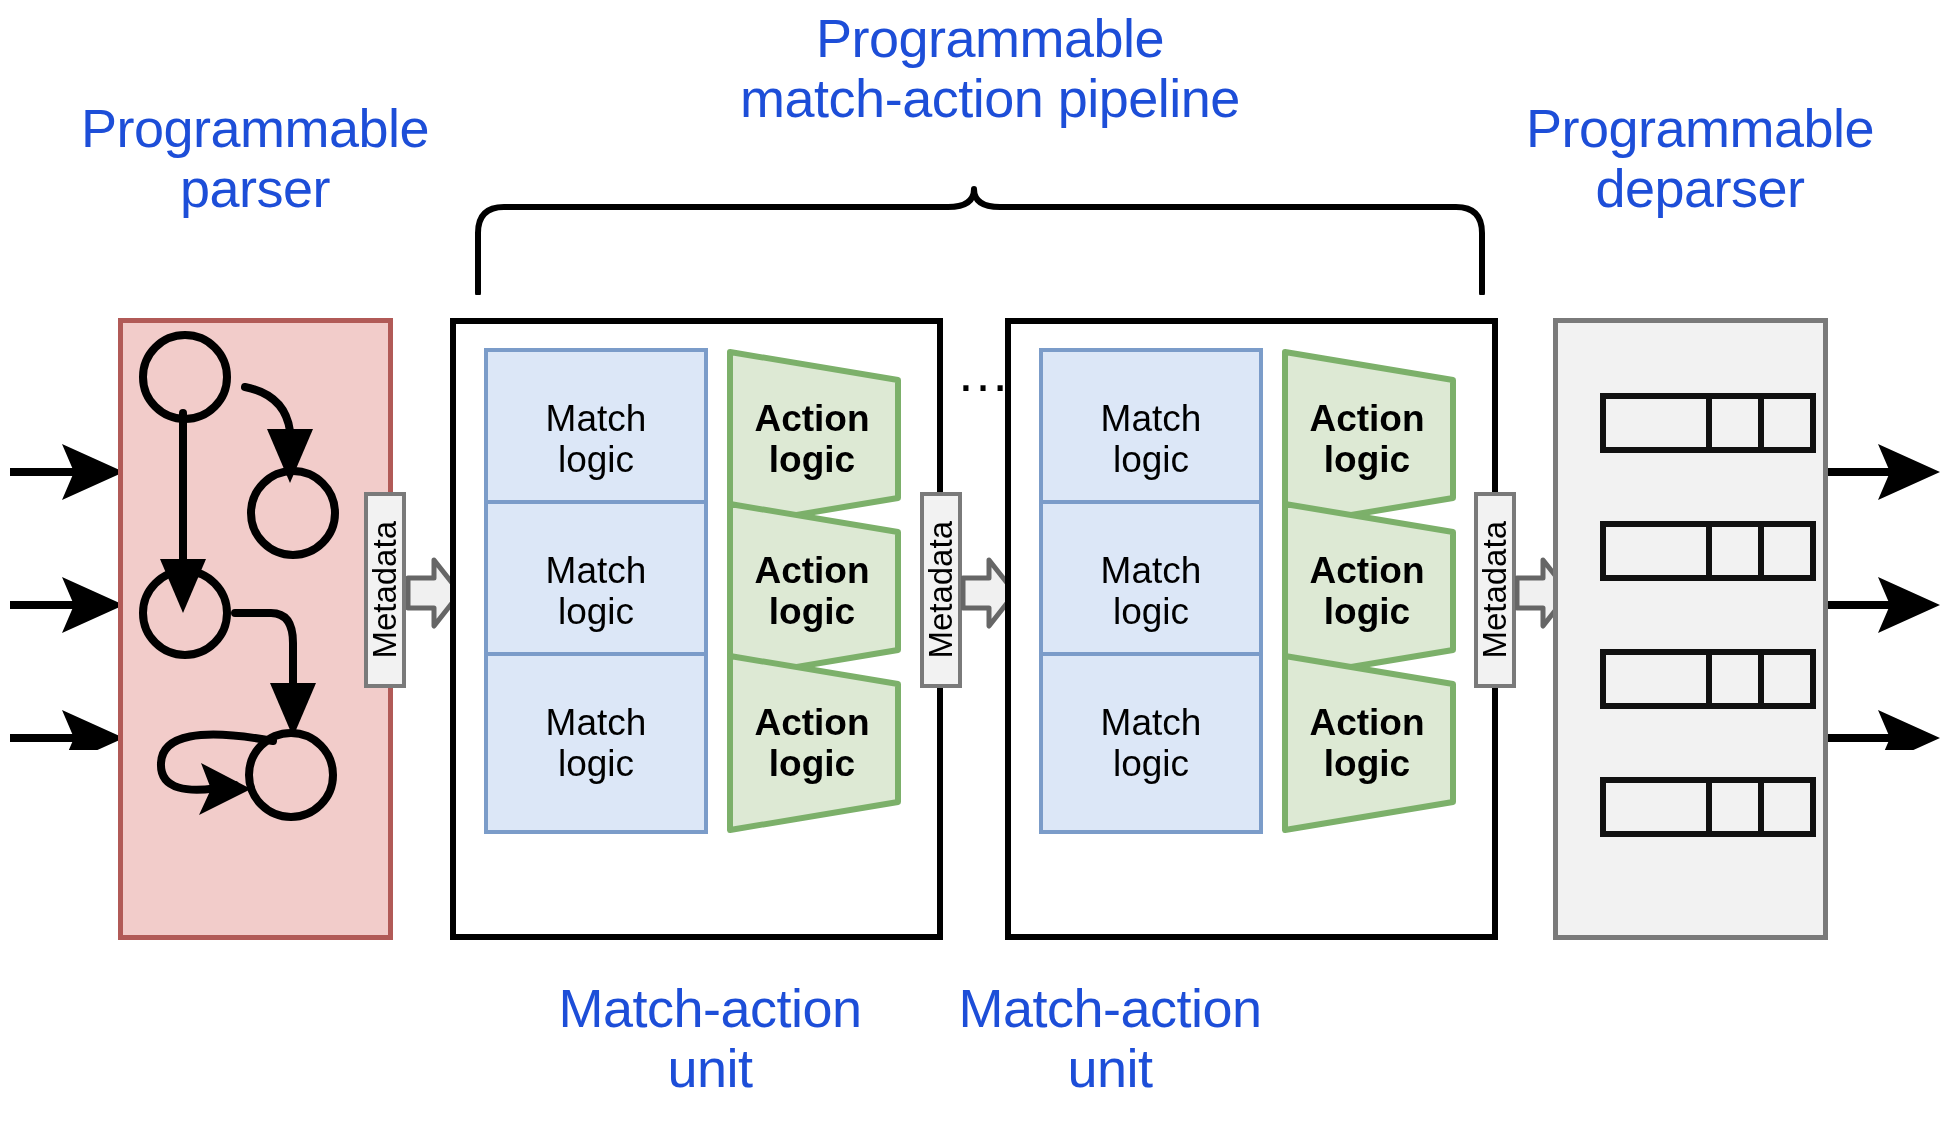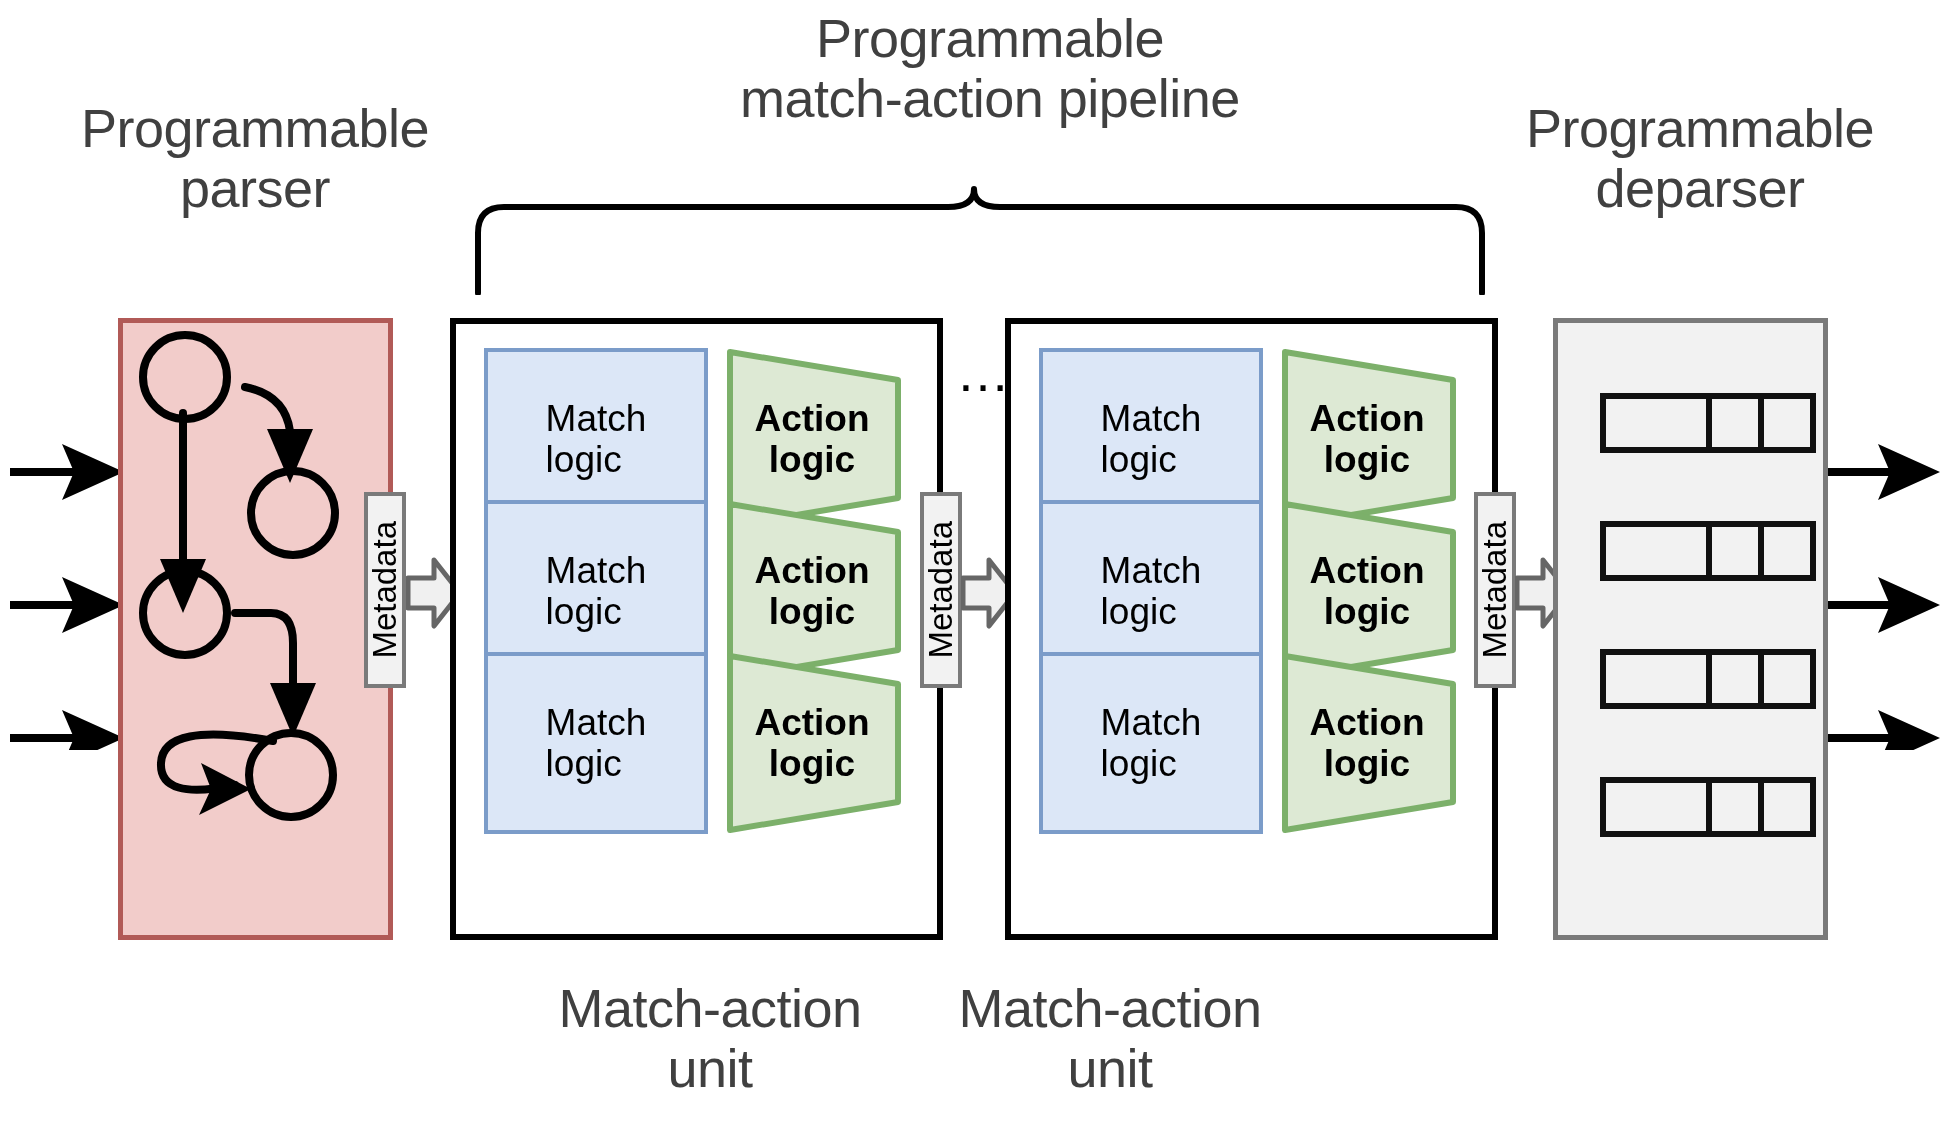--- a/index.html
+++ b/index.html
@@ -4,21 +4,21 @@
 <title>Programmable switch pipeline diagram</title>
 <style>
   html,body{margin:0;padding:0;background:#ffffff;}
   body{width:1944px;height:1126px;font-family:"Liberation Sans",sans-serif;color:#000;overflow:hidden;}
   #stage{position:relative;width:1944px;height:1126px;}
   .abs{position:absolute;}
 
   
   .title{
     position:absolute;text-align:center;font-size:54px;line-height:1.12;
-    font-family:"Liberation Sans",sans-serif;color:#404040;white-space:pre-line;
+    font-family:"Liberation Sans",sans-serif;color:#1d4ed8;white-space:pre-line;
     letter-spacing:-0.5px;
   }
   #title-parser{left:20px;top:98px;width:470px;}
   #title-pipeline{left:540px;top:8px;width:900px;}
   #title-deparser{left:1455px;top:98px;width:490px;}
   #label-mau-1{left:400px;top:978px;width:620px;}
   #label-mau-2{left:800px;top:978px;width:620px;}
 
   
   #parser-block{
@@ -31,21 +31,21 @@
     border:6px solid #000;background:#ffffff;box-sizing:border-box;
     top:318px;height:622px;
   }
   #mau-1{left:450px;width:493px;}
   #mau-2{left:1005px;width:493px;}
 
   
   .match-box{
     background:#dce7f7;border:4px solid #7b9cc9;box-sizing:border-box;
     display:flex;align-items:center;justify-content:center;
-    font-size:37px;line-height:1.12;white-space:pre-line;
+    font-size:37px;line-height:1.12;text-align:center;white-space:pre-line;
     width:224px;height:182px;
   }
   
   .action-wrap{width:178px;height:182px;font-weight:bold;}
   .action-wrap svg{display:block;width:178px;height:182px;}
   .action-label{
     position:absolute;left:0;top:0;width:172px;height:182px;
     display:flex;align-items:center;justify-content:center;
     font-size:37px;line-height:1.12;text-align:center;white-space:pre-line;
     pointer-events:none;

